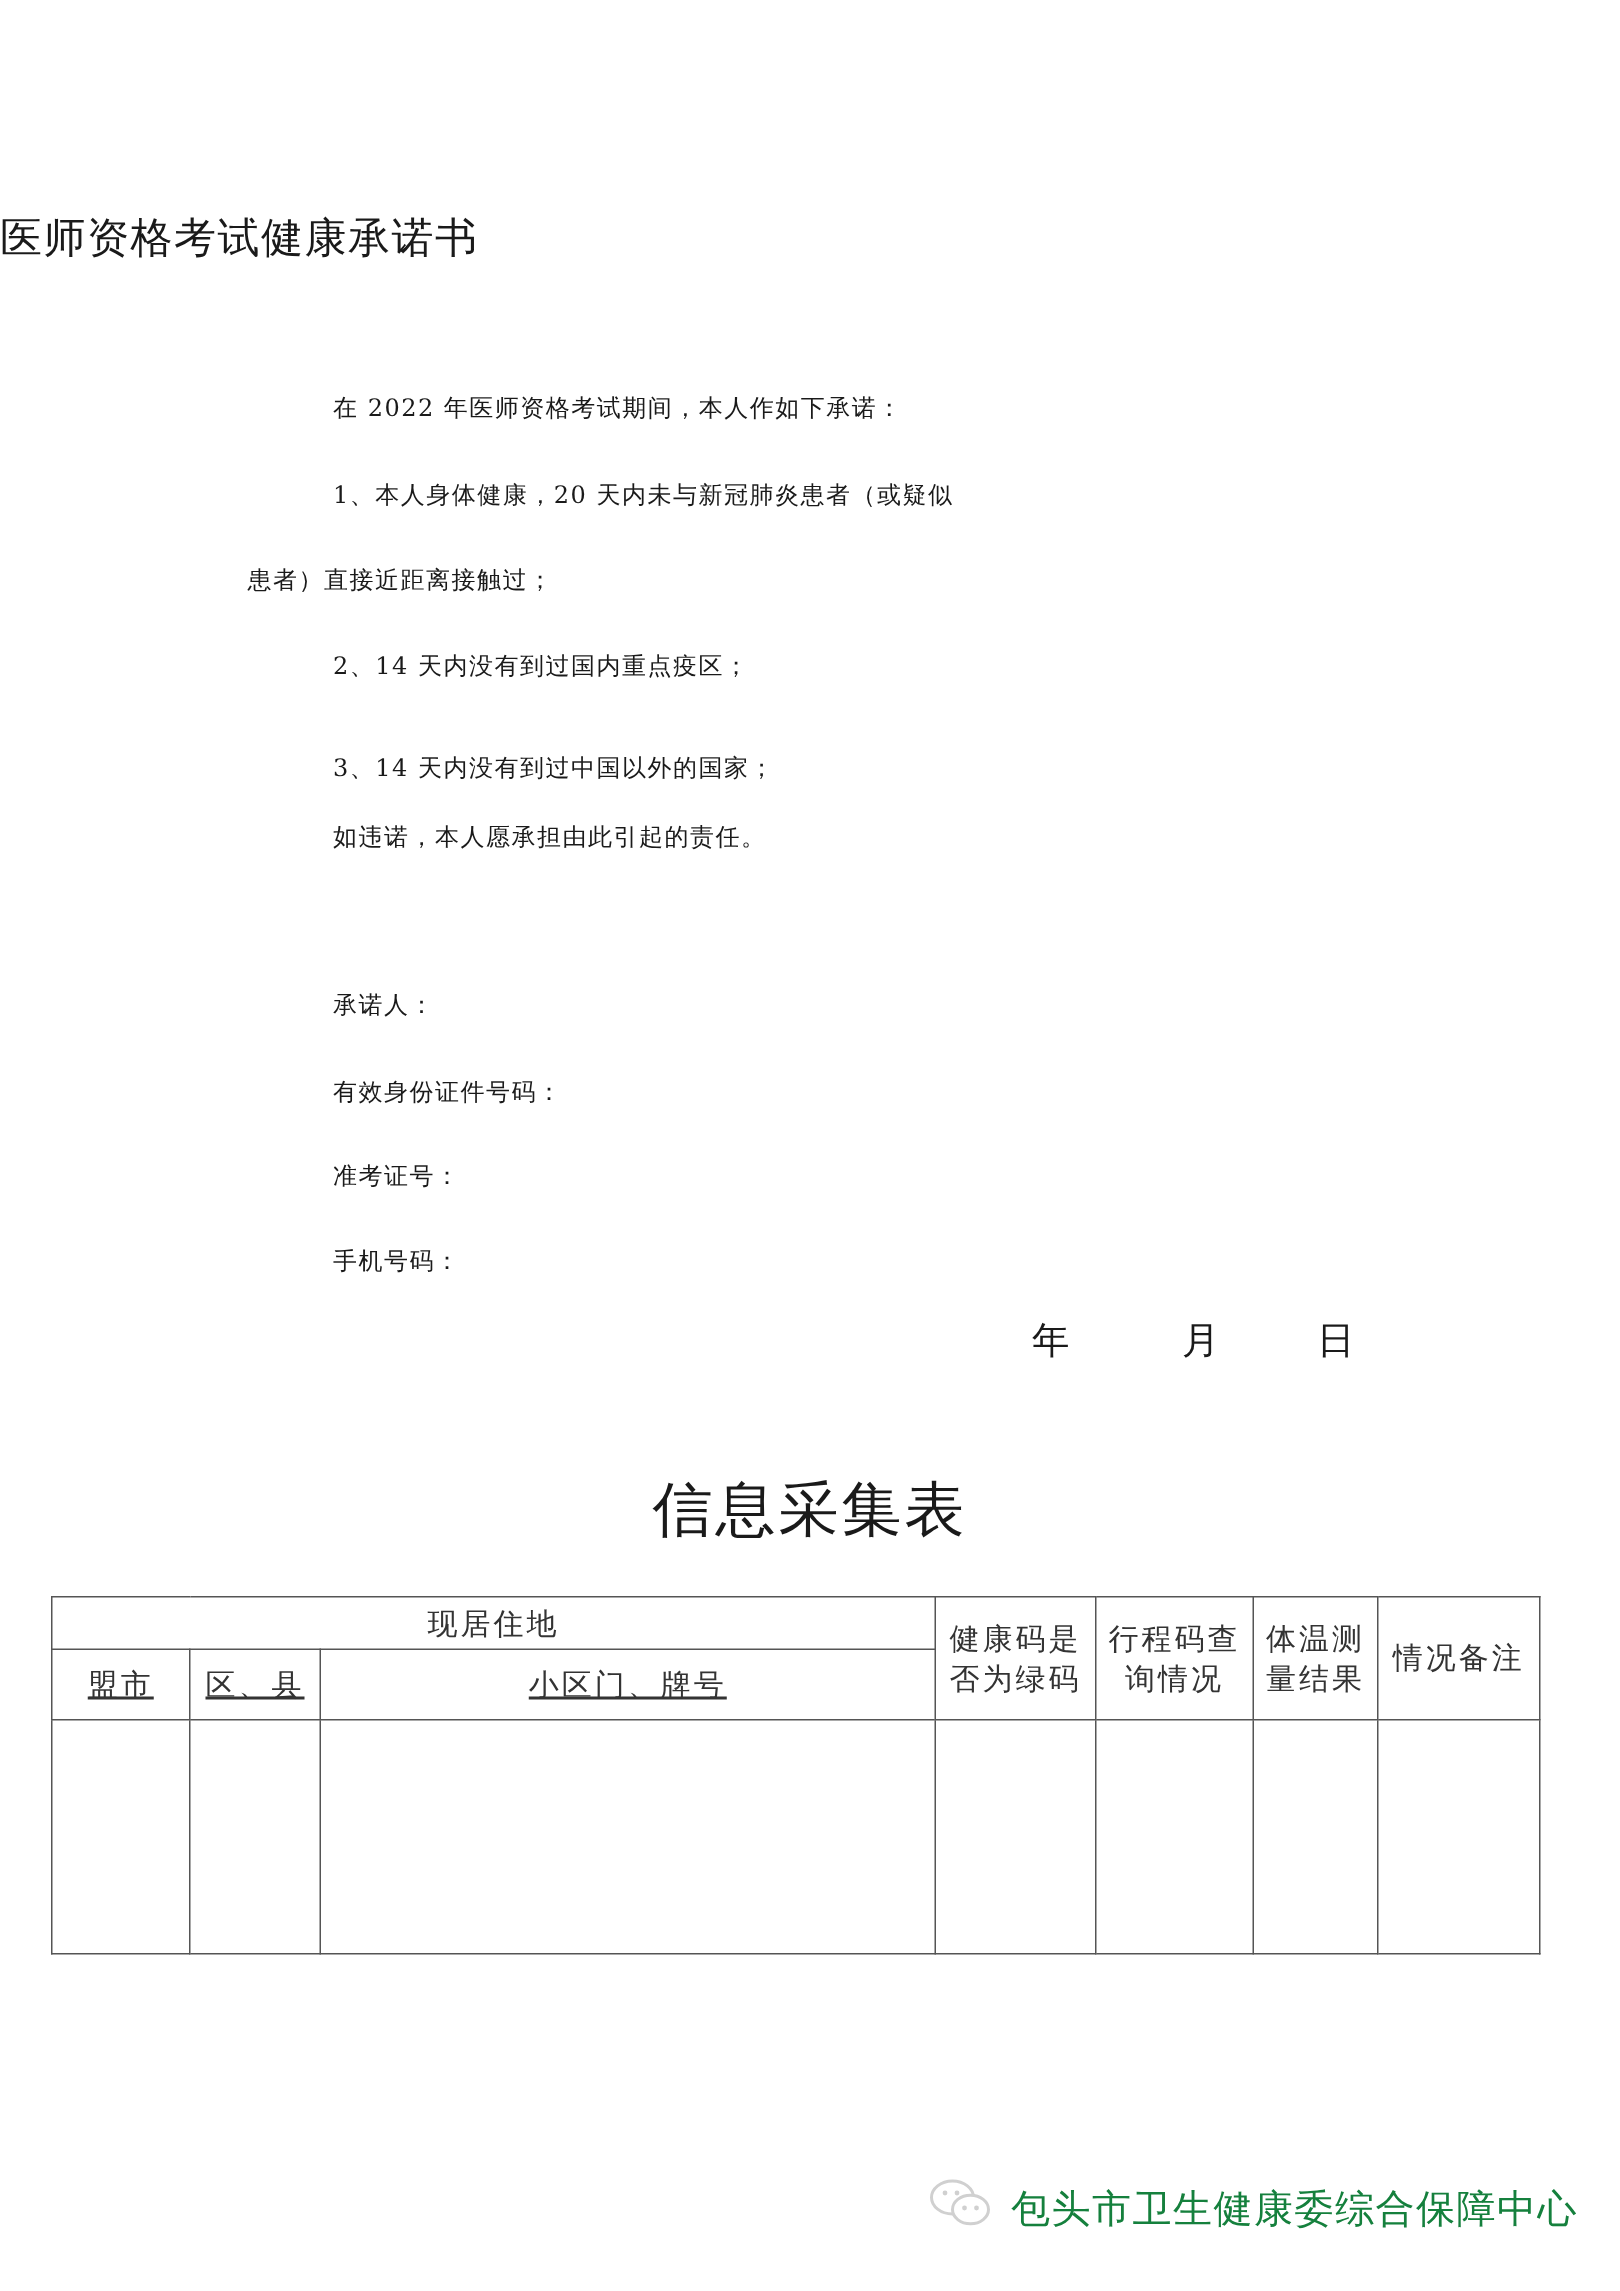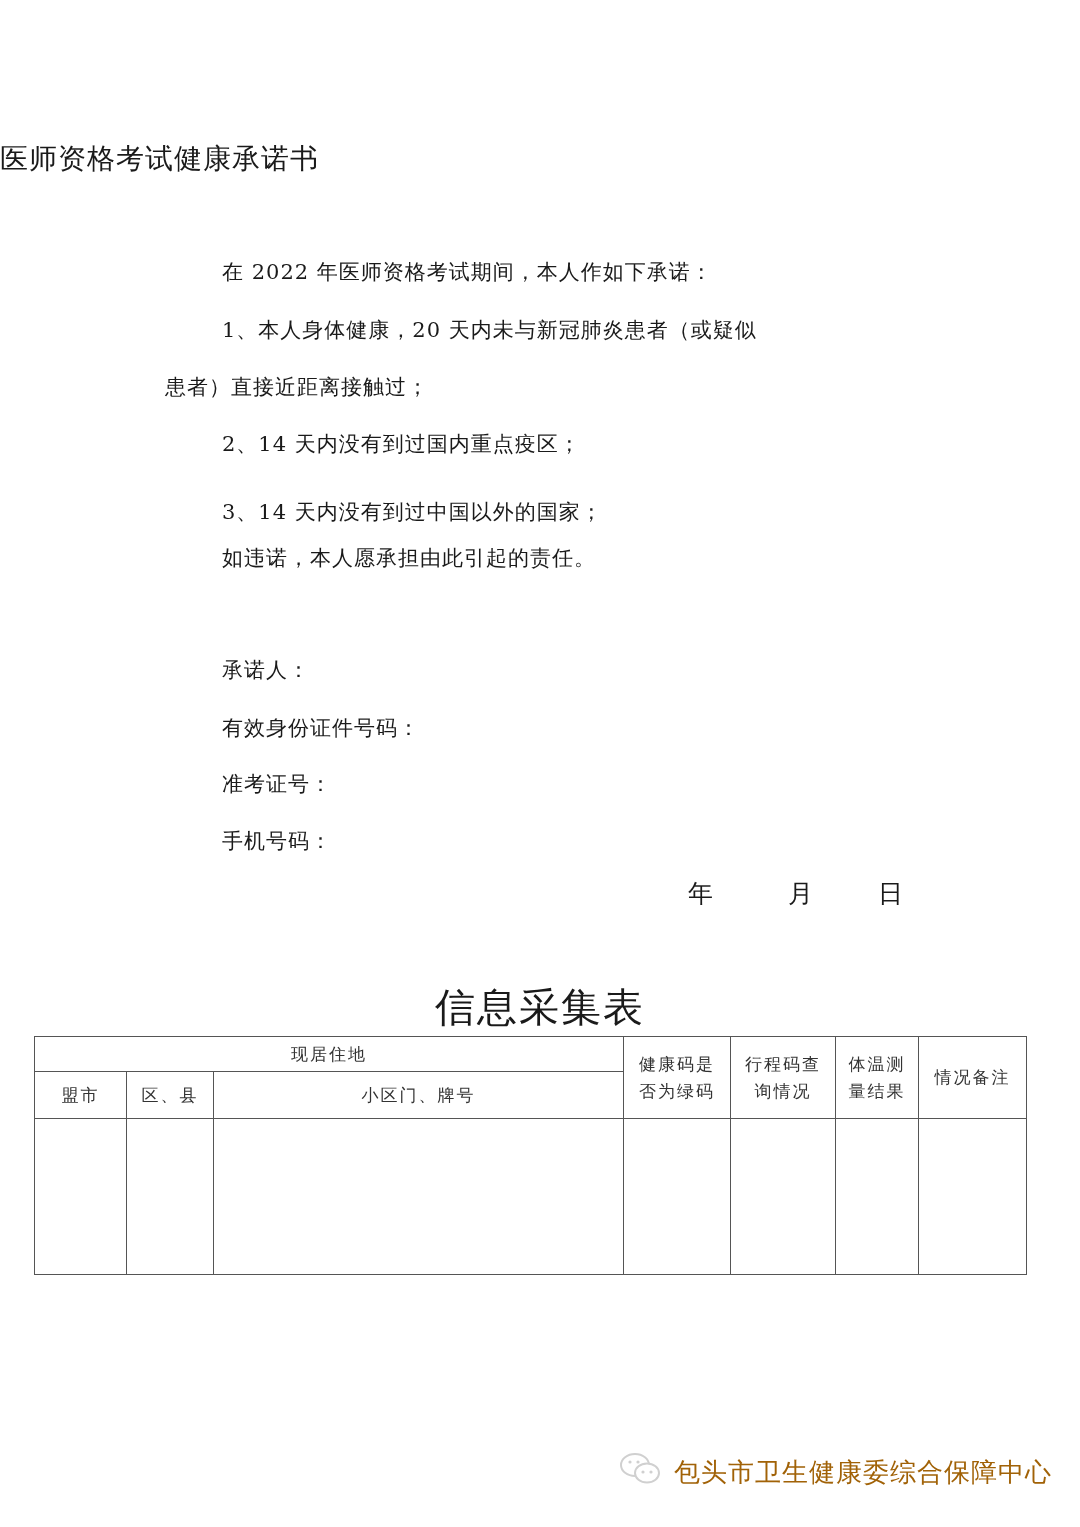--- a/index.html
+++ b/index.html
@@ -5,41 +5,41 @@
     html, body { margin: 0; padding: 0; background: #ffffff; }
     body {
       width: 1080px; height: 1527px; position: relative; overflow: hidden;
       font-family: "DejaVu Serif", "Liberation Serif", serif;
       color: #1a1a1a;
     }
     .title {
       position: absolute; left: 0; width: 1080px; top: 133px;
       font-size: 28px; letter-spacing: 1px; line-height: 52px;
     }
-    .para { position: absolute; font-size: 21px; line-height: 36px; letter-spacing: 1px; white-space: nowrap; }
+    .para { position: absolute; font-size: 16px; line-height: 36px; letter-spacing: 1px; white-space: nowrap; }
     .indent { left: 222px; }
     .flush { left: 165px; }
     .date { position: absolute; top: 876px; font-size: 25px; line-height: 36px; }
     .subtitle {
       position: absolute; left: 0; width: 1080px; top: 986px; text-align: center;
       font-size: 40px; letter-spacing: 2px; line-height: 42px;
     }
     table.info {
-      position: absolute; left: 34px; top: 1036px; width: 992px;
+      position: absolute; left: 34px; top: 1064px; width: 992px;
       border-collapse: collapse; table-layout: fixed;
-      font-size: 17px; color: #333;
+      font-size: 20px; color: #333;
     }
     table.info td {
       border: 1.5px solid #555; text-align: center; vertical-align: middle;
       padding: 0; line-height: 27px; letter-spacing: 2px;
     }
     .watermark {
       position: absolute; left: 618px; top: 1452px; height: 40px;
       display: flex; align-items: center; gap: 10px;
-      color: #a16207; font-family: "DejaVu Sans", "Liberation Sans", sans-serif;
+      color: #15803d; font-family: "DejaVu Sans", "Liberation Sans", sans-serif;
       font-size: 26px; letter-spacing: 1px;
     }
     .wm-icon { width: 46px; height: 36px; }
   </style>
 </head>
 <body>
 
 <div>
   <div class="title">医师资格考试健康承诺书</div>
 
@@ -83,21 +83,21 @@
         <div>询情况</div>
       </td>
       <td rowspan="2">
         <div>体温测</div>
         <div>量结果</div>
       </td>
       <td rowspan="2">
         <div>情况备注</div>
       </td>
     </tr>
-    <tr style="height:47px;">
+    <tr style="height:47px;text-decoration:underline;">
       <td>盟市</td>
       <td>区、县</td>
       <td>小区门、牌号</td>
     </tr>
     <tr style="height:156px;">
       <td></td>
       <td></td>
       <td></td>
       <td></td>
       <td></td>

